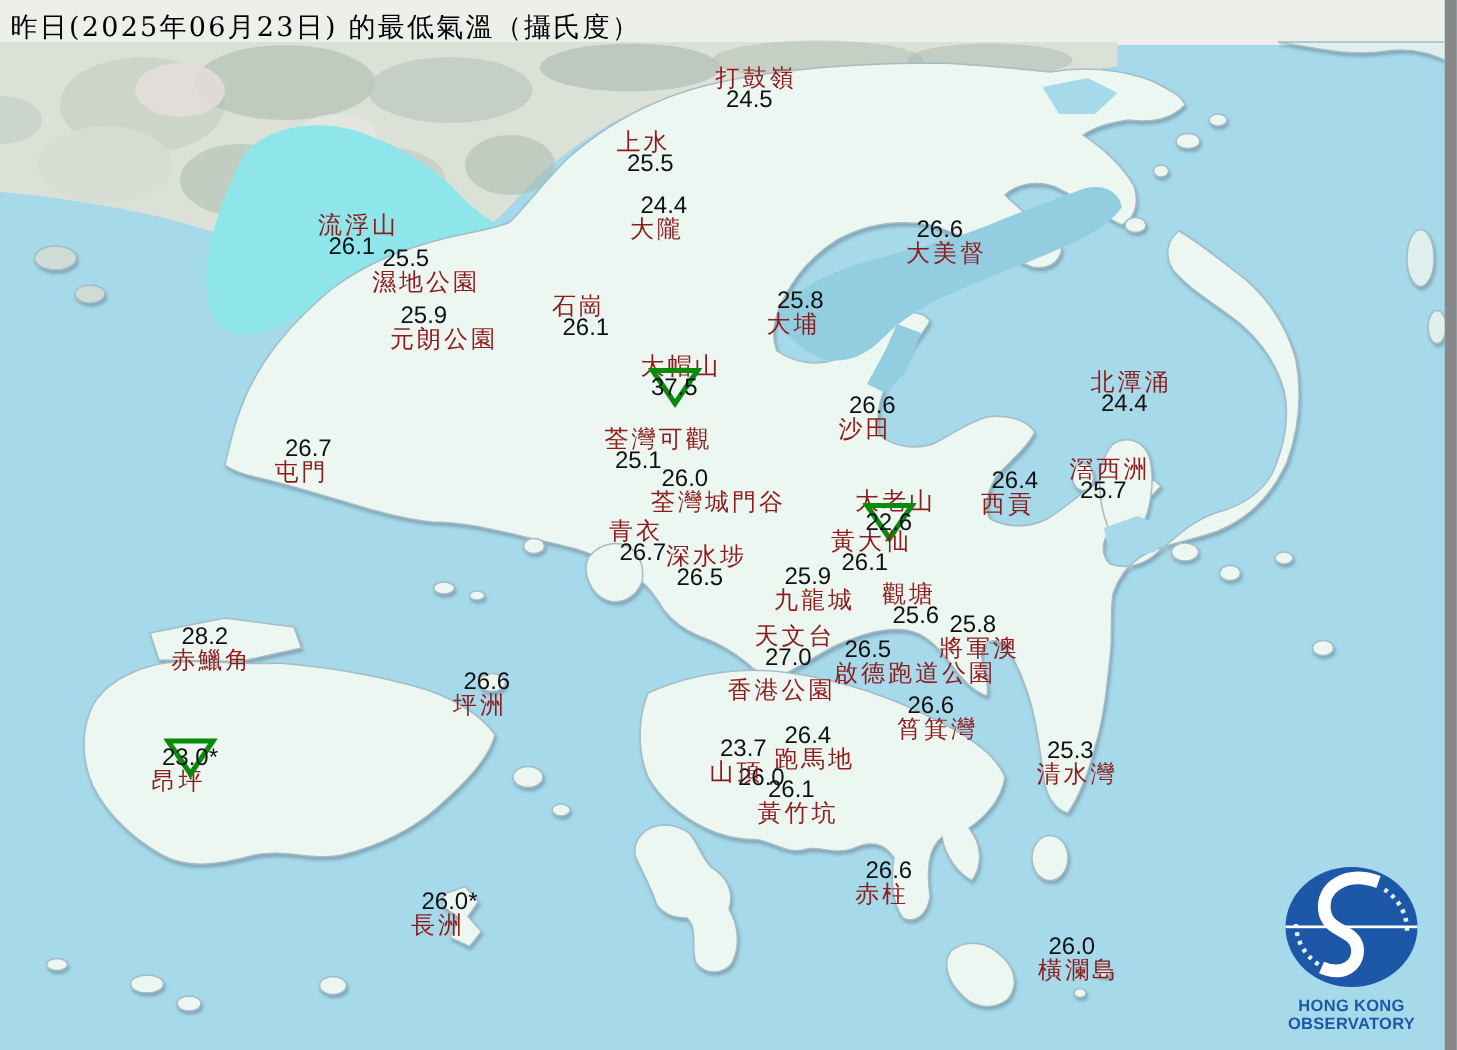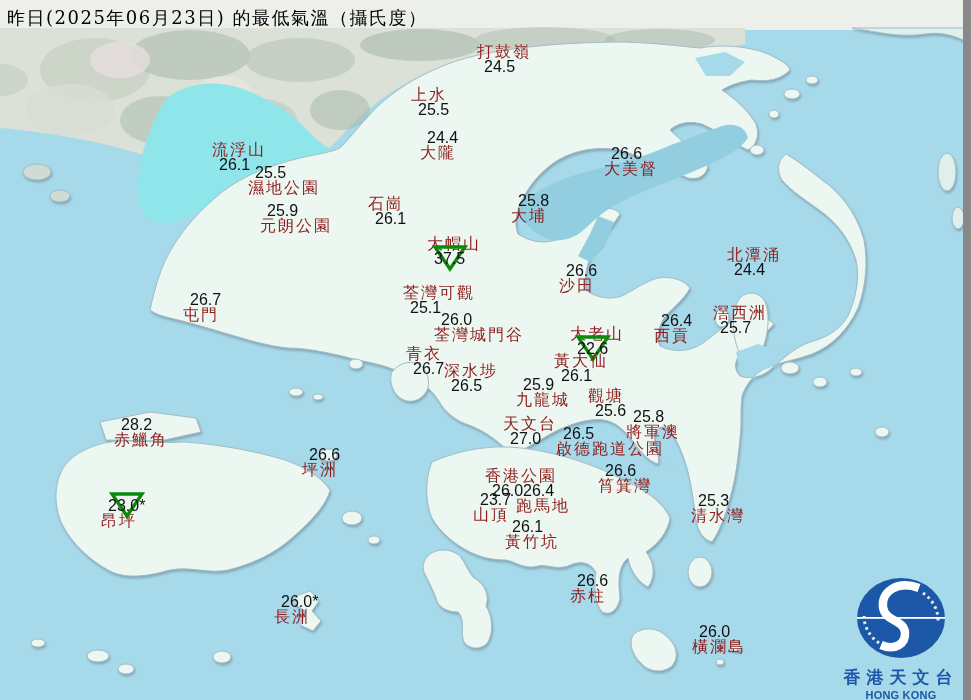--- a/index.html
+++ b/index.html
@@ -288,21 +288,21 @@
         <span class="st-value"><span class="vtext">27.0</span></span>
       </div>
       <div class="station vf" style="left: 626px; top: 409px;">
         <span class="st-value"><span class="vtext">25.8</span></span>
         <span class="st-name">將軍澳</span>
       </div>
       <div class="station vf" style="left: 556px; top: 426px;">
         <span class="st-value"><span class="vtext">26.5</span></span>
         <span class="st-name">啟德跑道公園</span>
       </div>
-      <div class="station" style="left: 485px; top: 468px;">
+      <div class="station" style="left: 485px; top: 452px; gap: 44px;">
         <span class="st-name">香港公園</span>
         <span class="st-value"><span class="vtext">26.0</span></span>
       </div>
       <div class="station vf" style="left: 598px; top: 463px;">
         <span class="st-value"><span class="vtext">26.6</span></span>
         <span class="st-name">筲箕灣</span>
       </div>
       <div class="station vf" style="left: 473px; top: 492px; justify-content: space-between;">
         <span class="st-value"><span class="vtext">23.7</span></span>
         <span class="st-name">山頂</span>
@@ -348,17 +348,16 @@
     </div>
 
   <div class="logo">
     <svg width="92" height="84" viewBox="0 0 92 84">
       <ellipse cx="46" cy="42" rx="44" ry="40" fill="var(--logo-blue)"></ellipse>
       <rect x="2" y="41" width="88" height="1.8" fill="#ffffff"></rect>
       <path d="M64,12 C42,4 26,16 28,31 C30,46 48,43 50,56 C51,68 40,75 26,69" stroke="#ffffff" stroke-width="8.5" fill="none"></path>
       <path d="M68,17 A38,34 0 0 1 83,45" stroke="#ffffff" stroke-width="3" fill="none" stroke-dasharray="2.5 3.5" opacity=".9"></path>
       <path d="M24,67 A38,34 0 0 1 9,40" stroke="#ffffff" stroke-width="3" fill="none" stroke-dasharray="2.5 3.5" opacity=".9"></path>
     </svg>
-    <div class="logo-zh">香港天文台</div>
     <div class="logo-en">HONG KONG OBSERVATORY</div>
   </div>
 
 </div>
 
 </body></html>

